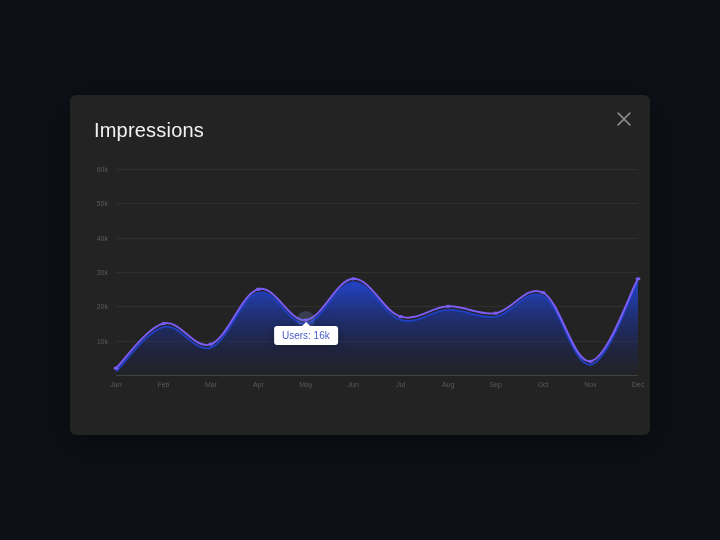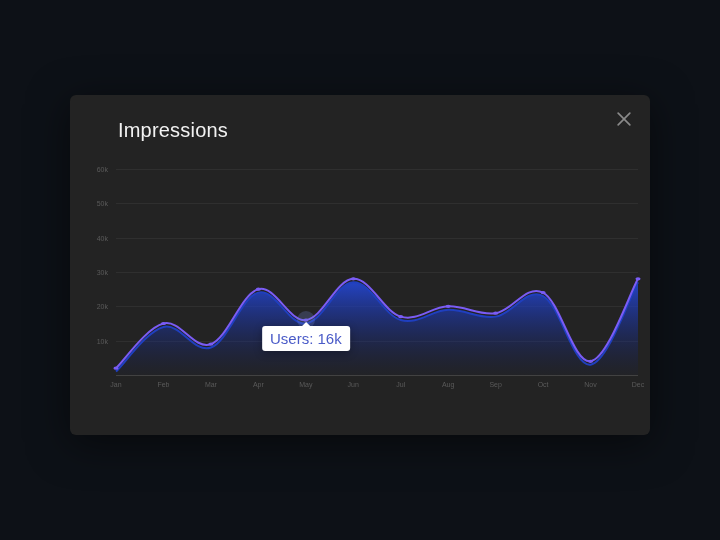--- a/index.html
+++ b/index.html
@@ -17,21 +17,20 @@
     border-radius: 6px;
     box-shadow: 0 8px 40px rgba(0,0,0,0.5);
   }
   .title {
     position: absolute;
     left: 24px; top: 24px;
     color: #f2f2f2;
     font-size: 20px;
     font-weight: 500;
     letter-spacing: 0.2px;
-    margin-left: 24px;
   }
   .close {
     position: absolute;
     right: 16px; top: 14px;
     width: 20px; height: 20px;
     cursor: pointer;
     color: #8a8a8a;
   }
   .close svg { width: 100%; height: 100%; }
   .chart-area {
@@ -73,21 +72,21 @@
     position: absolute;
     font-size: 7px;
     color: #5a5a5a;
     transform: translateX(-50%);
     white-space: nowrap;
   }
   .tooltip {
     position: absolute;
     background: #ffffff;
     color: #4a5bc8;
-    font-size: 15px;
+    font-size: 10px;
     font-weight: 500;
     padding: 4px 8px;
     border-radius: 3px;
     white-space: nowrap;
     transform: translate(-50%, 6px);
     box-shadow: 0 2px 8px rgba(0,0,0,0.3);
   }
   .tooltip::before {
     content: "";
     position: absolute;

